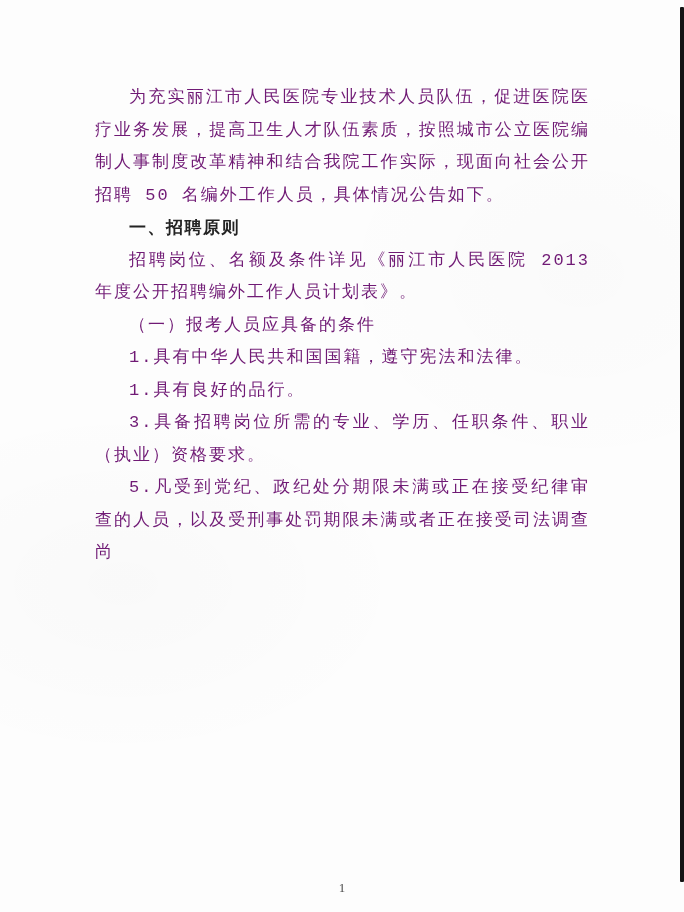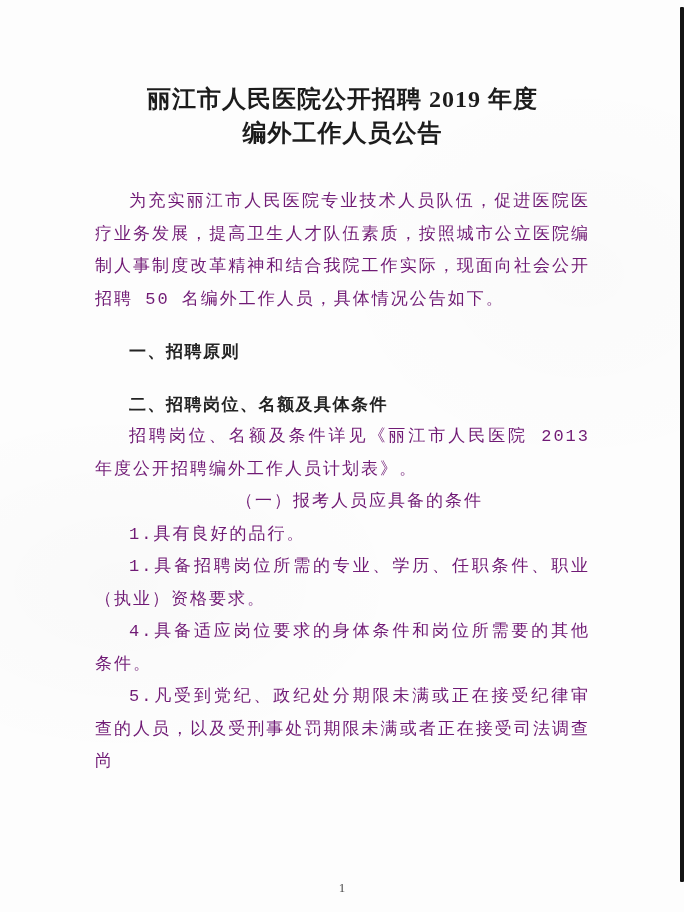--- a/index.html
+++ b/index.html
@@ -44,24 +44,23 @@
     text-align: justify;
     text-justify: inter-ideograph;
     font-family: Liberation Mono, monospace;
   }
   .content p.p-heading {
     font-family: "Liberation Sans", "DejaVu Sans", sans-serif;
     font-weight: 700;
     color: #232323;
     text-align: left;
     letter-spacing: 1.5px;
-    margin-top: 20px;
   }
   .content p.p-subheading {
-    text-align: center;
+    text-align: left;
   }
   .footer {
     position: absolute;
     left: 0;
     bottom: 16px;
     width: 100%;
     text-align: center;
     font-size: 13px;
     letter-spacing: 0;
     color: #4a4a4a;
@@ -74,34 +73,29 @@
     height: 875px;
     background: #141414;
     border-radius: 1px;
   }
 </style>
 </head>
 <body>
 
 <div class="page">
 
-  <h1 class="title">
-    <span>丽江市人民医院公开招聘 2019 年度</span><br>
-    <span>编外工作人员公告</span>
-  </h1>
 
   <div class="content">
     <p class="p-body">为充实丽江市人民医院专业技术人员队伍，促进医院医疗业务发展，提高卫生人才队伍素质，按照城市公立医院编制人事制度改革精神和结合我院工作实际，现面向社会公开招聘 50 名编外工作人员，具体情况公告如下。</p>
     <p class="p-heading">一、招聘原则</p>
-    <p class="p-heading">二、招聘岗位、名额及具体条件</p>
     <p class="p-body">招聘岗位、名额及条件详见《丽江市人民医院 2013 年度公开招聘编外工作人员计划表》。</p>
     <p class="p-subheading">（一）报考人员应具备的条件</p>
+    <p class="p-body">1.具有中华人民共和国国籍，遵守宪法和法律。</p>
     <p class="p-body">1.具有良好的品行。</p>
-    <p class="p-body">1.具备招聘岗位所需的专业、学历、任职条件、职业（执业）资格要求。</p>
-    <p class="p-body">4.具备适应岗位要求的身体条件和岗位所需要的其他条件。</p>
+    <p class="p-body">3.具备招聘岗位所需的专业、学历、任职条件、职业（执业）资格要求。</p>
     <p class="p-body">5.凡受到党纪、政纪处分期限未满或正在接受纪律审查的人员，以及受刑事处罚期限未满或者正在接受司法调查尚</p>
   </div>
 
   <div class="footer">1</div>
 
   <div class="scan-edge"></div>
 
 </div>
 
 </body></html>

